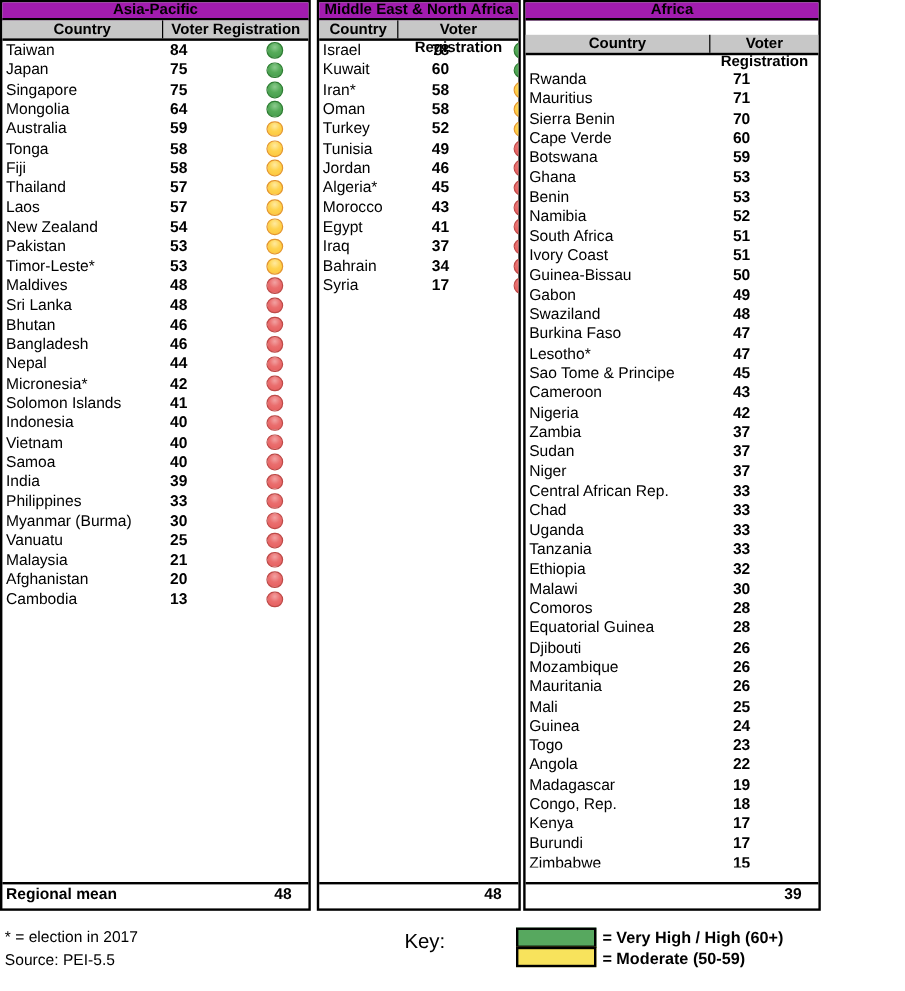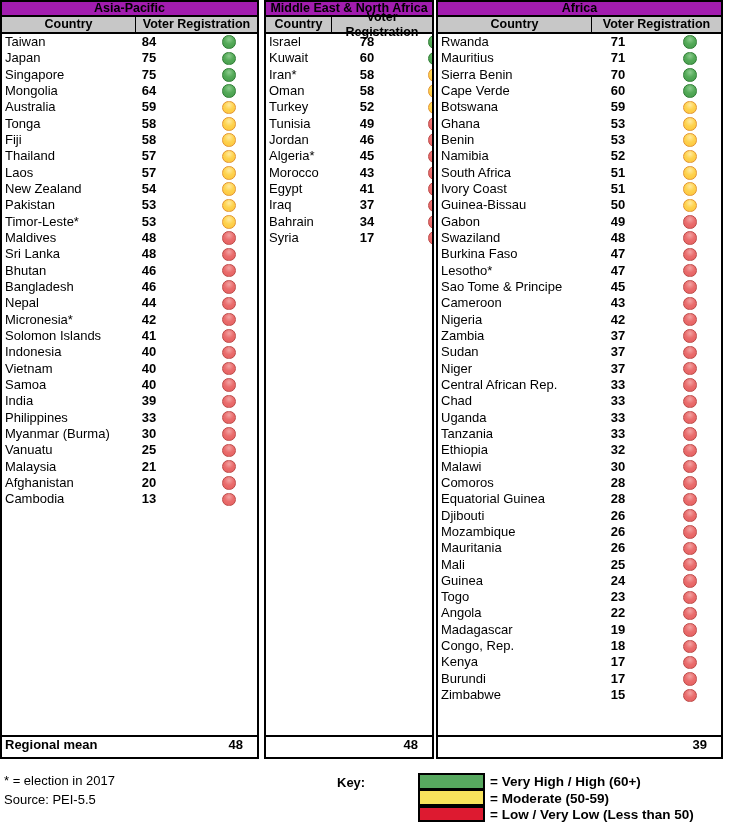--- a/index.html
+++ b/index.html
@@ -1,39 +1,39 @@
 <!DOCTYPE html>
 <html><head>
 <meta charset="utf-8">
 <style>
   html,body{margin:0;padding:0;background:#fff;}
   body{width:754px;height:826px;font-family:"Liberation Sans",sans-serif;color:#000;position:relative;font-size:13px;}
   .tables{display:flex;align-items:stretch;}
   .rtable{box-sizing:border-box;border:2px solid #000;height:759px;display:flex;flex-direction:column;background:#fff;}
   .rtable.t1{width:259px;margin-right:5px;}
   .rtable.t2{width:170px;margin-right:2px;}
-  .rtable.t3{width:287px;}
+  .rtable.t3{width:248px;gap:12px;}
   .region-header{background:#a21caf;border-bottom:2px solid #000;height:13px;line-height:13px;text-align:center;font-weight:bold;font-size:12.5px;}
-  .sub-header{background:#c7c7c7;border-bottom:2px solid #000;height:15px;display:flex;font-weight:bold;font-size:12.5px;line-height:15px;align-items:center;}
+  .sub-header{background:#c7c7c7;border-bottom:2px solid #000;height:15px;display:flex;font-weight:bold;font-size:12.5px;line-height:15px;}
   .sub-country{box-sizing:border-box;width:var(--subw);border-right:1.5px solid #000;text-align:center;}
   .sub-value{flex:1;text-align:center;}
   .rows{flex:1;position:relative;overflow:hidden;}
   .row{height:16.33px;line-height:16.33px;position:relative;white-space:nowrap;}
   .row .country{padding-left:3px;font-size:13px;}
   .row .val{position:absolute;top:0;left:calc(var(--numc) - 22px);width:44px;text-align:center;font-weight:bold;font-size:13px;}
   .dot{position:absolute;top:1.4px;left:calc(var(--dotc) - 7px);width:13.5px;height:13.5px;border-radius:50%;box-sizing:border-box;}
   .dot.green{background:radial-gradient(circle at 50% 28%, #8ccb8e 0%, #55ab59 45%, #43994a 100%);border:1px solid #2e7d33;}
   .dot.yellow{background:radial-gradient(circle at 50% 28%, #ffeaa0 0%, #fed34f 45%, #fcc33a 100%);border:1px solid #e3952f;}
   .dot.red{background:radial-gradient(circle at 50% 28%, #f2a3a3 0%, #ea6e6e 45%, #e45c5c 100%);border:1px solid #bd4a48;}
   .tfooter{border-top:2px solid #000;height:16px;line-height:16px;display:flex;justify-content:space-between;font-weight:bold;font-size:13px;padding:0 14px 4px 3px;}
   .bottom{position:absolute;left:0;top:759px;width:754px;height:67px;}
   .fn1{position:absolute;left:4px;top:14px;font-size:13px;}
   .fn2{position:absolute;left:4px;top:33px;font-size:13px;}
-  .key-label{position:absolute;left:337px;top:16px;font-weight:bold;font-size:13px;text-align:right;}
-  .key-block{position:absolute;left:400px;top:14px;padding-left:18px;}
+  .key-label{position:absolute;left:337px;top:16px;font-weight:normal;font-size:17px;text-align:right;}
+  .key-block{position:absolute;left:412px;top:14px;padding-left:18px;}
   .key-row{display:flex;align-items:center;height:16.8px;}
   .key-swatch{box-sizing:border-box;width:67px;height:16.8px;border:2px solid #000;margin-top:-2px;flex:none;}
   .key-row:first-child .key-swatch{margin-top:0;}
   .key-text{margin-left:5px;font-weight:bold;font-size:13.5px;white-space:nowrap;}
 </style>
 </head>
 <body>
 
 <div class="tables">
 
@@ -170,18 +170,14 @@
   <div class="key-label">Key:</div>
   <div class="key-block">
       <div class="key-row">
         <span class="key-swatch" style="background: rgb(87, 168, 95);"></span>
         <span class="key-text">= Very High / High (60+)</span>
       </div>
       <div class="key-row">
         <span class="key-swatch" style="background: rgb(248, 227, 92);"></span>
         <span class="key-text">= Moderate (50-59)</span>
       </div>
-      <div class="key-row">
-        <span class="key-swatch" style="background: rgb(221, 26, 48);"></span>
-        <span class="key-text">= Low / Very Low (Less than 50)</span>
-      </div>
     </div>
 </div>
 
 </body></html>

